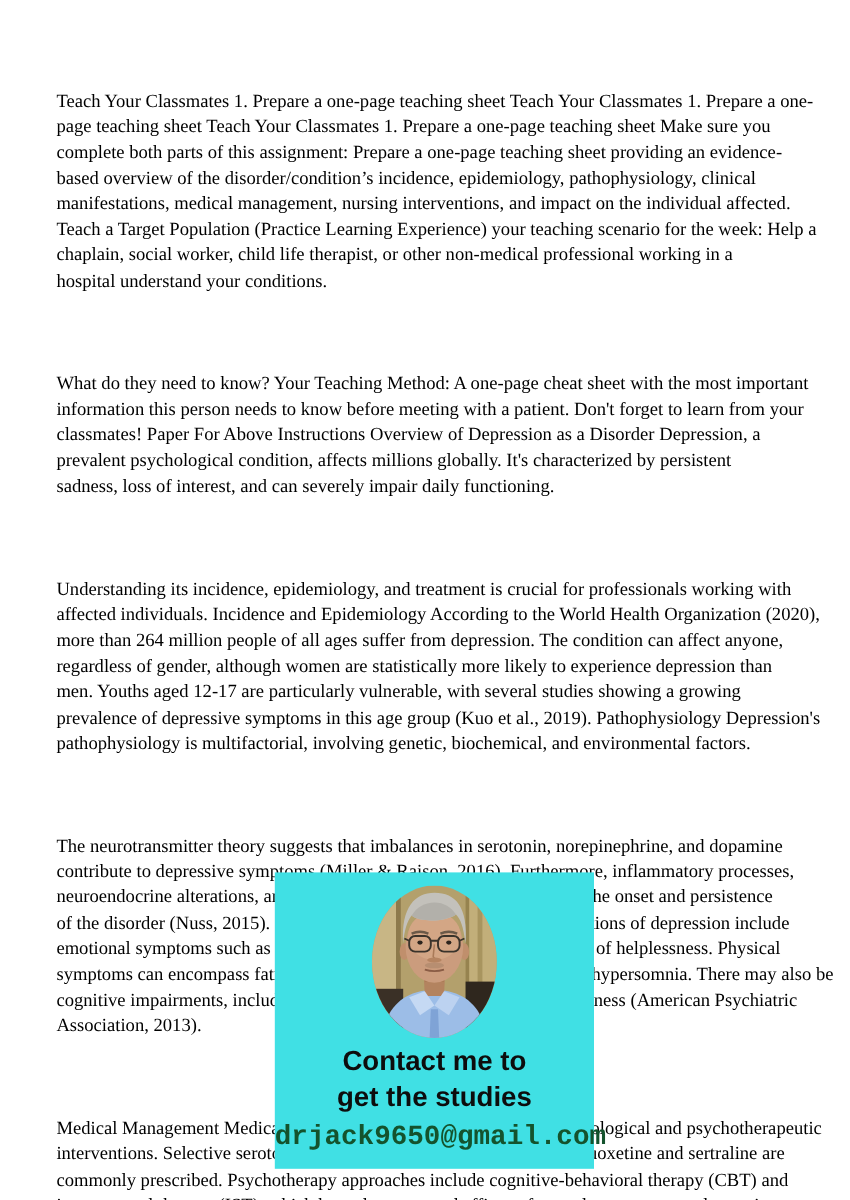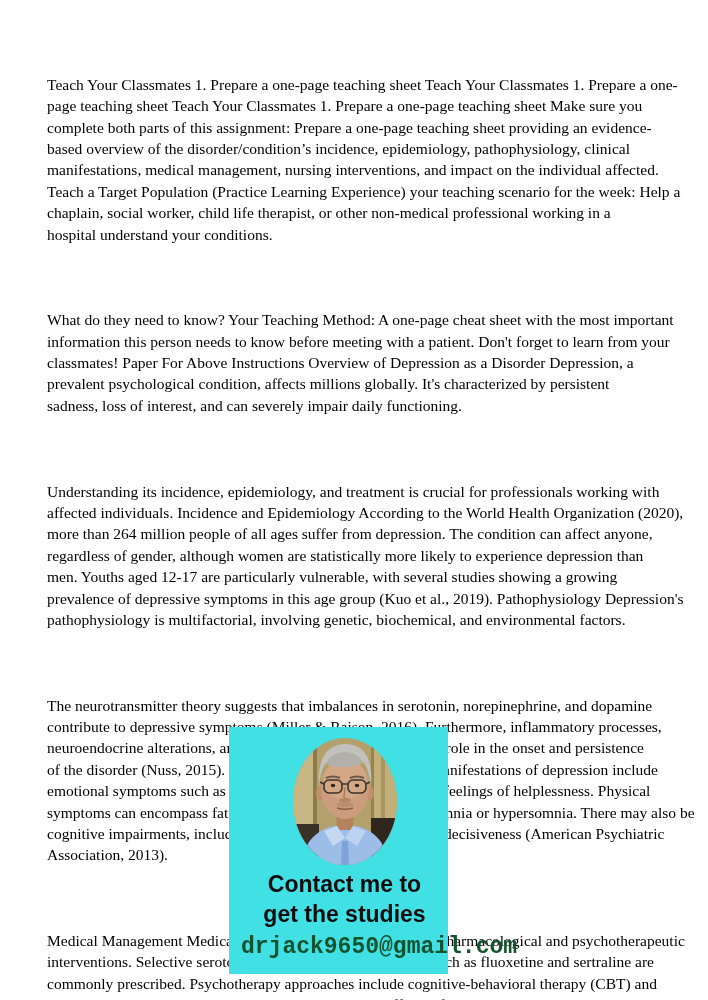--- a/index.html
+++ b/index.html
@@ -16,25 +16,24 @@
     width: 616px;
     color: #000000;
     font-size: 15.5px;
     line-height: 21.4px;
     white-space: pre;
   }
   .doc p { margin: 0 0 21.4px 0; }
   .ad {
     position: absolute;
     left: 229px; top: 727px;
-    width: 207px; height: 247px;
+    width: 266px; height: 247px;
     background: #40e0e4;
     z-index: 5;
     text-align: center;
-    padding-left: 12px;
   }
   .ad-portrait {
     display: block;
     margin: 11px auto 0 auto;
     width: 104px; height: 127px;
   }
   .ad-headline {
     margin-top: 4px;
     font-family: "Liberation Sans", sans-serif;
     font-weight: 700;

